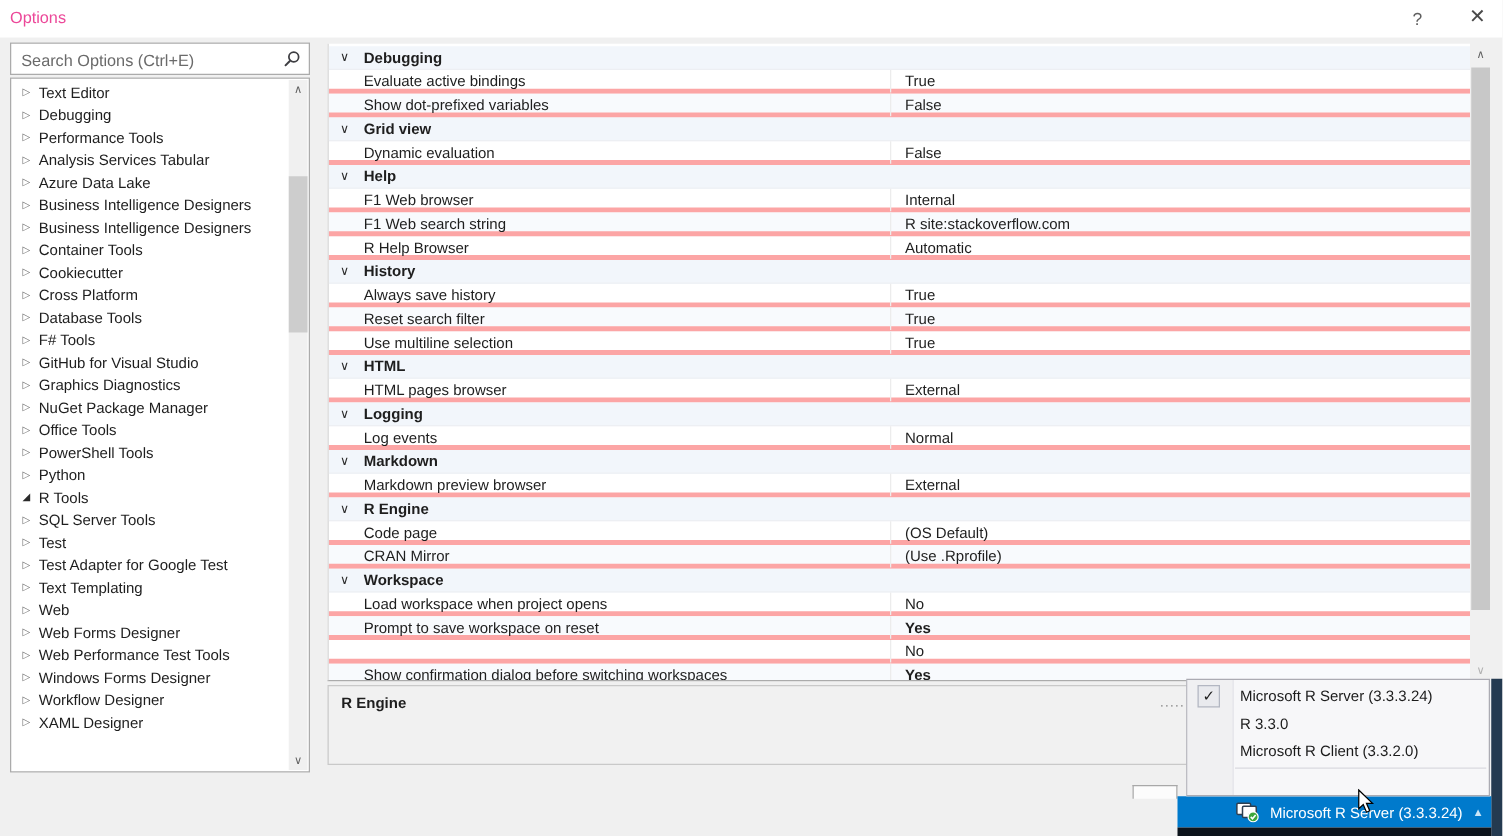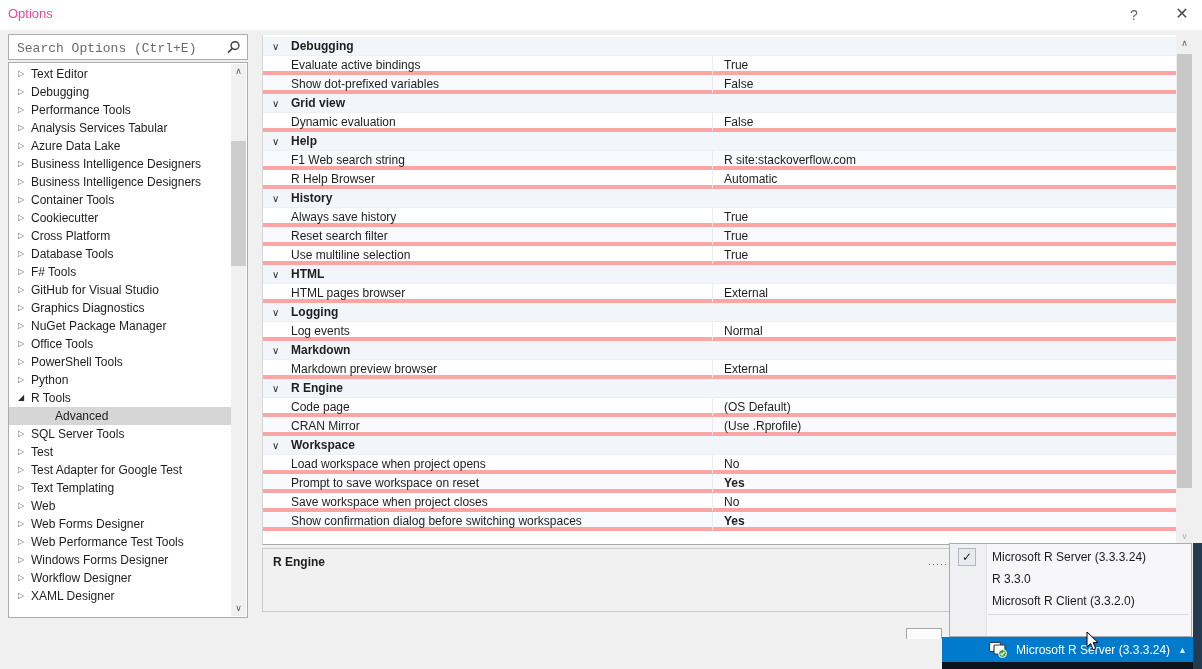--- a/index.html
+++ b/index.html
@@ -15,21 +15,21 @@
   
   .titlebar{left:0;top:0;width:1202px;height:30px;background:#FFFFFF;}
   .title-text{left:8px;top:6px;color:#ec4899;font-size:13px;}
   .win-help{left:1122px;top:5px;width:24px;height:20px;color:#5F5F5F;font-size:14px;text-align:center;line-height:20px;}
   .win-close{left:1168px;top:3px;width:28px;height:22px;color:#4A4A4A;font-size:16px;text-align:center;line-height:22px;}
 
   
   .search-box{left:8px;top:34px;width:240px;height:26px;background:#FFFFFF;border:1px solid #ABABAB;box-sizing:border-box;}
   .search-box input{
     position:absolute;left:6px;top:2px;width:200px;height:20px;border:none;outline:none;
-    font-family:Liberation Mono, monospace;font-size:13px;color:#3C3C3C;background:transparent;
+    font-family:Liberation Sans, sans-serif;font-size:13px;color:#3C3C3C;background:transparent;
   }
   .search-box input::placeholder{color:#6A6A6A;opacity:1;}
   .search-icon{position:absolute;right:6px;top:5px;width:15px;height:15px;}
 
   
   .tree{left:8px;top:62px;width:240px;height:556px;background:#FFFFFF;border:1px solid #ABABAB;box-sizing:border-box;overflow:hidden;}
   .tree-inner{position:absolute;left:0;top:2px;right:16px;}
   .tree-item{position:relative;height:18px;line-height:18px;padding-left:22px;white-space:nowrap;cursor:default;}
   .tree-item.child{padding-left:46px;}
   .tree-item.sel{background:#D6D6D6;}
@@ -169,23 +169,20 @@
         <div class="tlabel">PowerShell Tools</div>
       </div>
       <div class="tree-item">
         <div class="expander">▷</div>
         <div class="tlabel">Python</div>
       </div>
       <div class="tree-item">
         <div class="expander exp">◢</div>
         <div class="tlabel">R Tools</div>
       </div>
-      <div class="tree-item child sel">
-        <div class="tlabel">Advanced</div>
-      </div>
       <div class="tree-item">
         <div class="expander">▷</div>
         <div class="tlabel">SQL Server Tools</div>
       </div>
       <div class="tree-item">
         <div class="expander">▷</div>
         <div class="tlabel">Test</div>
       </div>
       <div class="tree-item">
         <div class="expander">▷</div>
@@ -246,20 +243,24 @@
         <div class="hlabel">Grid view</div>
       </div>
       <div class="grid-row">
         <div class="cell-label">Dynamic evaluation</div>
         <div class="cell-value">False</div>
       </div>
       <div class="grid-row hdr">
         <div class="hdr-chevron">∨</div>
         <div class="hlabel">Help</div>
       </div>
+      <div class="grid-row">
+        <div class="cell-label">F1 Web browser</div>
+        <div class="cell-value">Internal</div>
+      </div>
       <div class="grid-row tint">
         <div class="cell-label">F1 Web search string</div>
         <div class="cell-value">R site:stackoverflow.com</div>
       </div>
       <div class="grid-row">
         <div class="cell-label">R Help Browser</div>
         <div class="cell-value">Automatic</div>
       </div>
       <div class="grid-row hdr">
         <div class="hdr-chevron">∨</div>
@@ -319,21 +320,20 @@
       </div>
       <div class="grid-row">
         <div class="cell-label">Load workspace when project opens</div>
         <div class="cell-value">No</div>
       </div>
       <div class="grid-row tint">
         <div class="cell-label">Prompt to save workspace on reset</div>
         <div class="cell-value mod">Yes</div>
       </div>
       <div class="grid-row">
-        <div class="cell-label">Save workspace when project closes</div>
         <div class="cell-value">No</div>
       </div>
       <div class="grid-row tint">
         <div class="cell-label">Show confirmation dialog before switching workspaces</div>
         <div class="cell-value mod">Yes</div>
       </div>
     </div>
 </div>
 <div class="abs grid-sb">
   <div class="sb-arrow up">∧</div>

